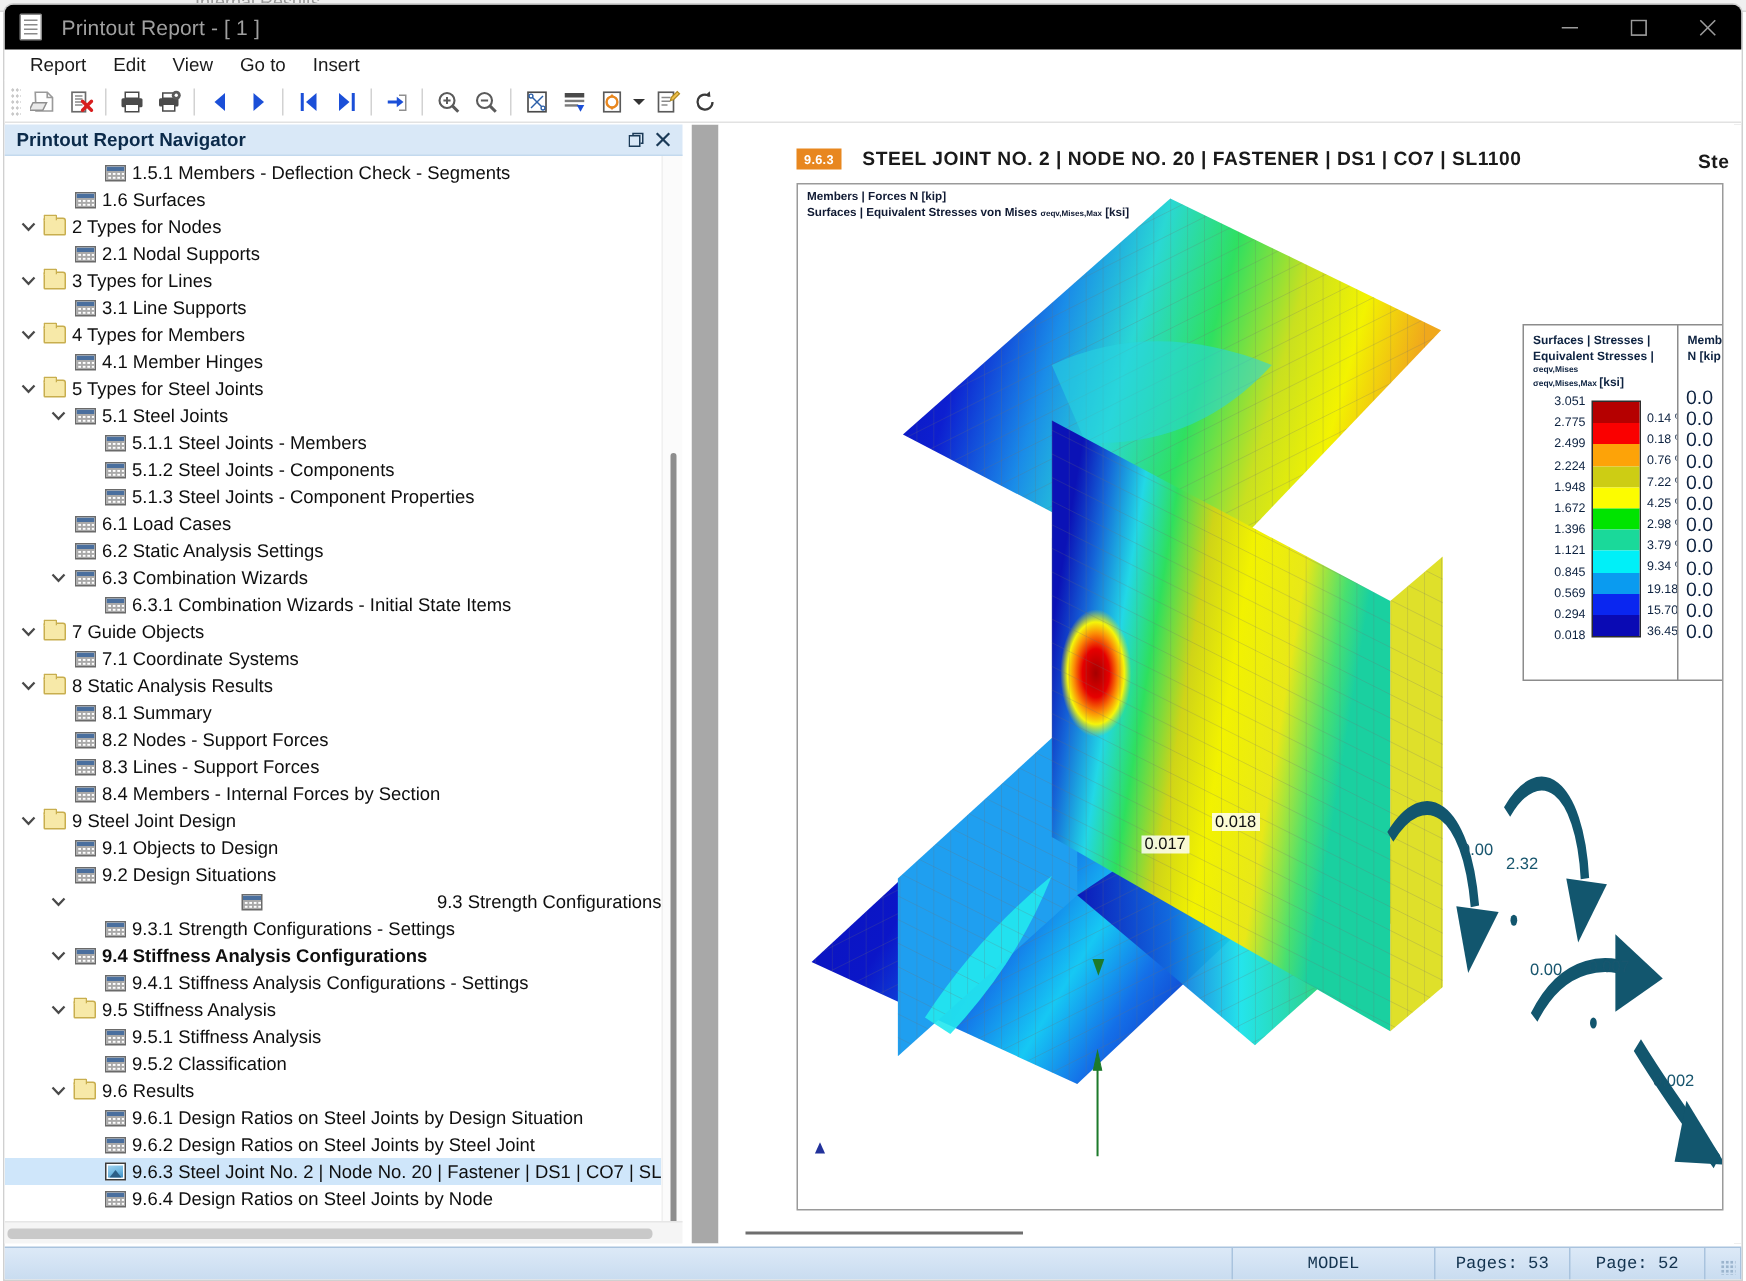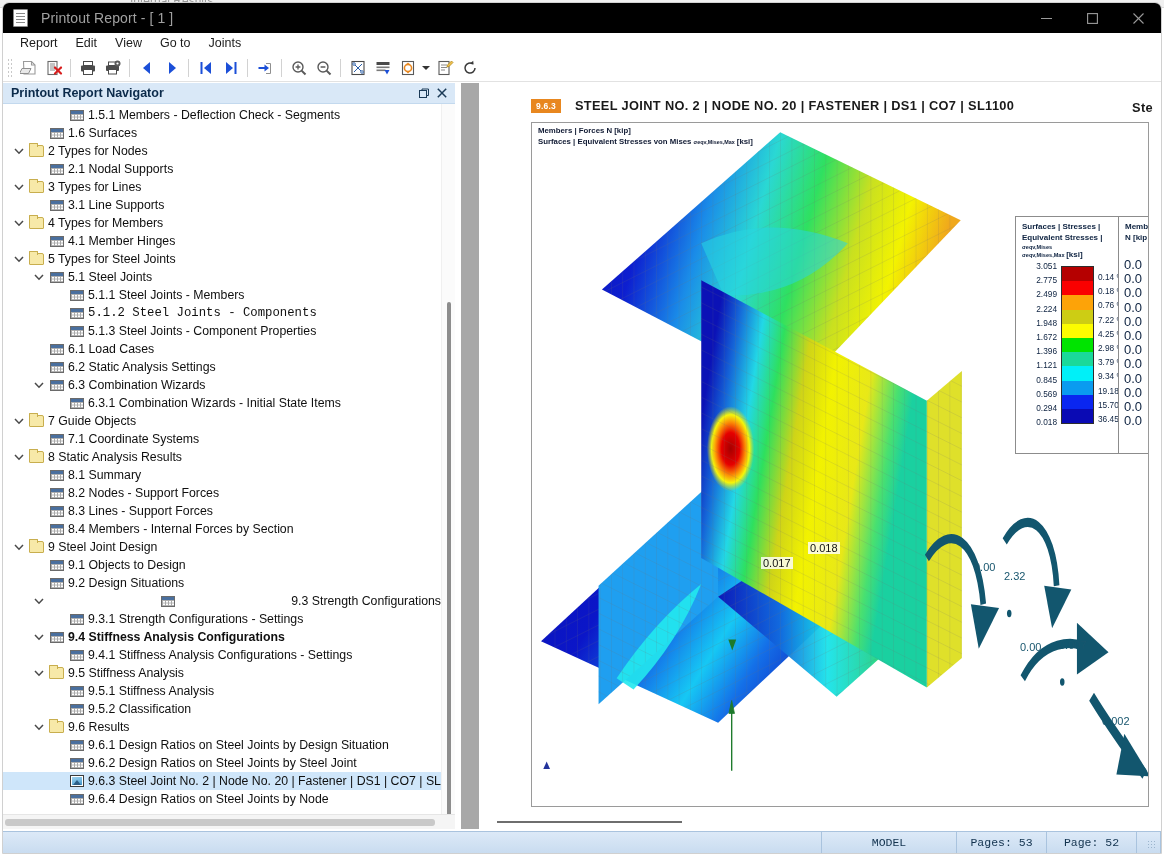--- a/index.html
+++ b/index.html
@@ -506,21 +506,21 @@
             </svg>
         </div>
       </div>
     </div>
 
     <div class="menubar">
       <div class="menuitem">Report</div>
       <div class="menuitem">Edit</div>
       <div class="menuitem">View</div>
       <div class="menuitem">Go to</div>
-      <div class="menuitem">Joints</div>
+      <div class="menuitem">Insert</div>
     </div>
 
     <div class="toolbar">
       <div class="tb-grip"></div>
 
       <div class="tb-btn">
         <svg width="18" height="18" viewBox="0 0 18 18">
           <path d="M3.5 2.5h8l3.5 3.5v9h-11z" fill="#fff" stroke="#9a9a9a" stroke-width="1.1"></path>
           <path d="M11.5 2.5v3.5h3.5" fill="none" stroke="#9a9a9a" stroke-width="1.1"></path>
           <path d="M2 9.5h9l-2.5 5h-9z" fill="#e9e9e9" stroke="#8f8f8f" stroke-width="1"></path>
@@ -786,21 +786,21 @@
                 </span>
                 <span class="lbl">5.1 Steel Joints</span>
               </div>
               <div class="row" style="padding-left: 48px;">
                 <span class="twisty"></span>
                 <span class="ico">
                   <span class="gridico"></span>
                 </span>
                 <span class="lbl">5.1.1 Steel Joints - Members</span>
               </div>
-              <div class="row" style="padding-left: 48px; font-family: Liberation Mono, monospace;">
+              <div class="row" style="padding-left: 48px;">
                 <span class="twisty"></span>
                 <span class="ico">
                   <span class="gridico"></span>
                 </span>
                 <span class="lbl">5.1.2 Steel Joints - Components</span>
               </div>
               <div class="row" style="padding-left: 48px;">
                 <span class="twisty"></span>
                 <span class="ico">
                   <span class="gridico"></span>

